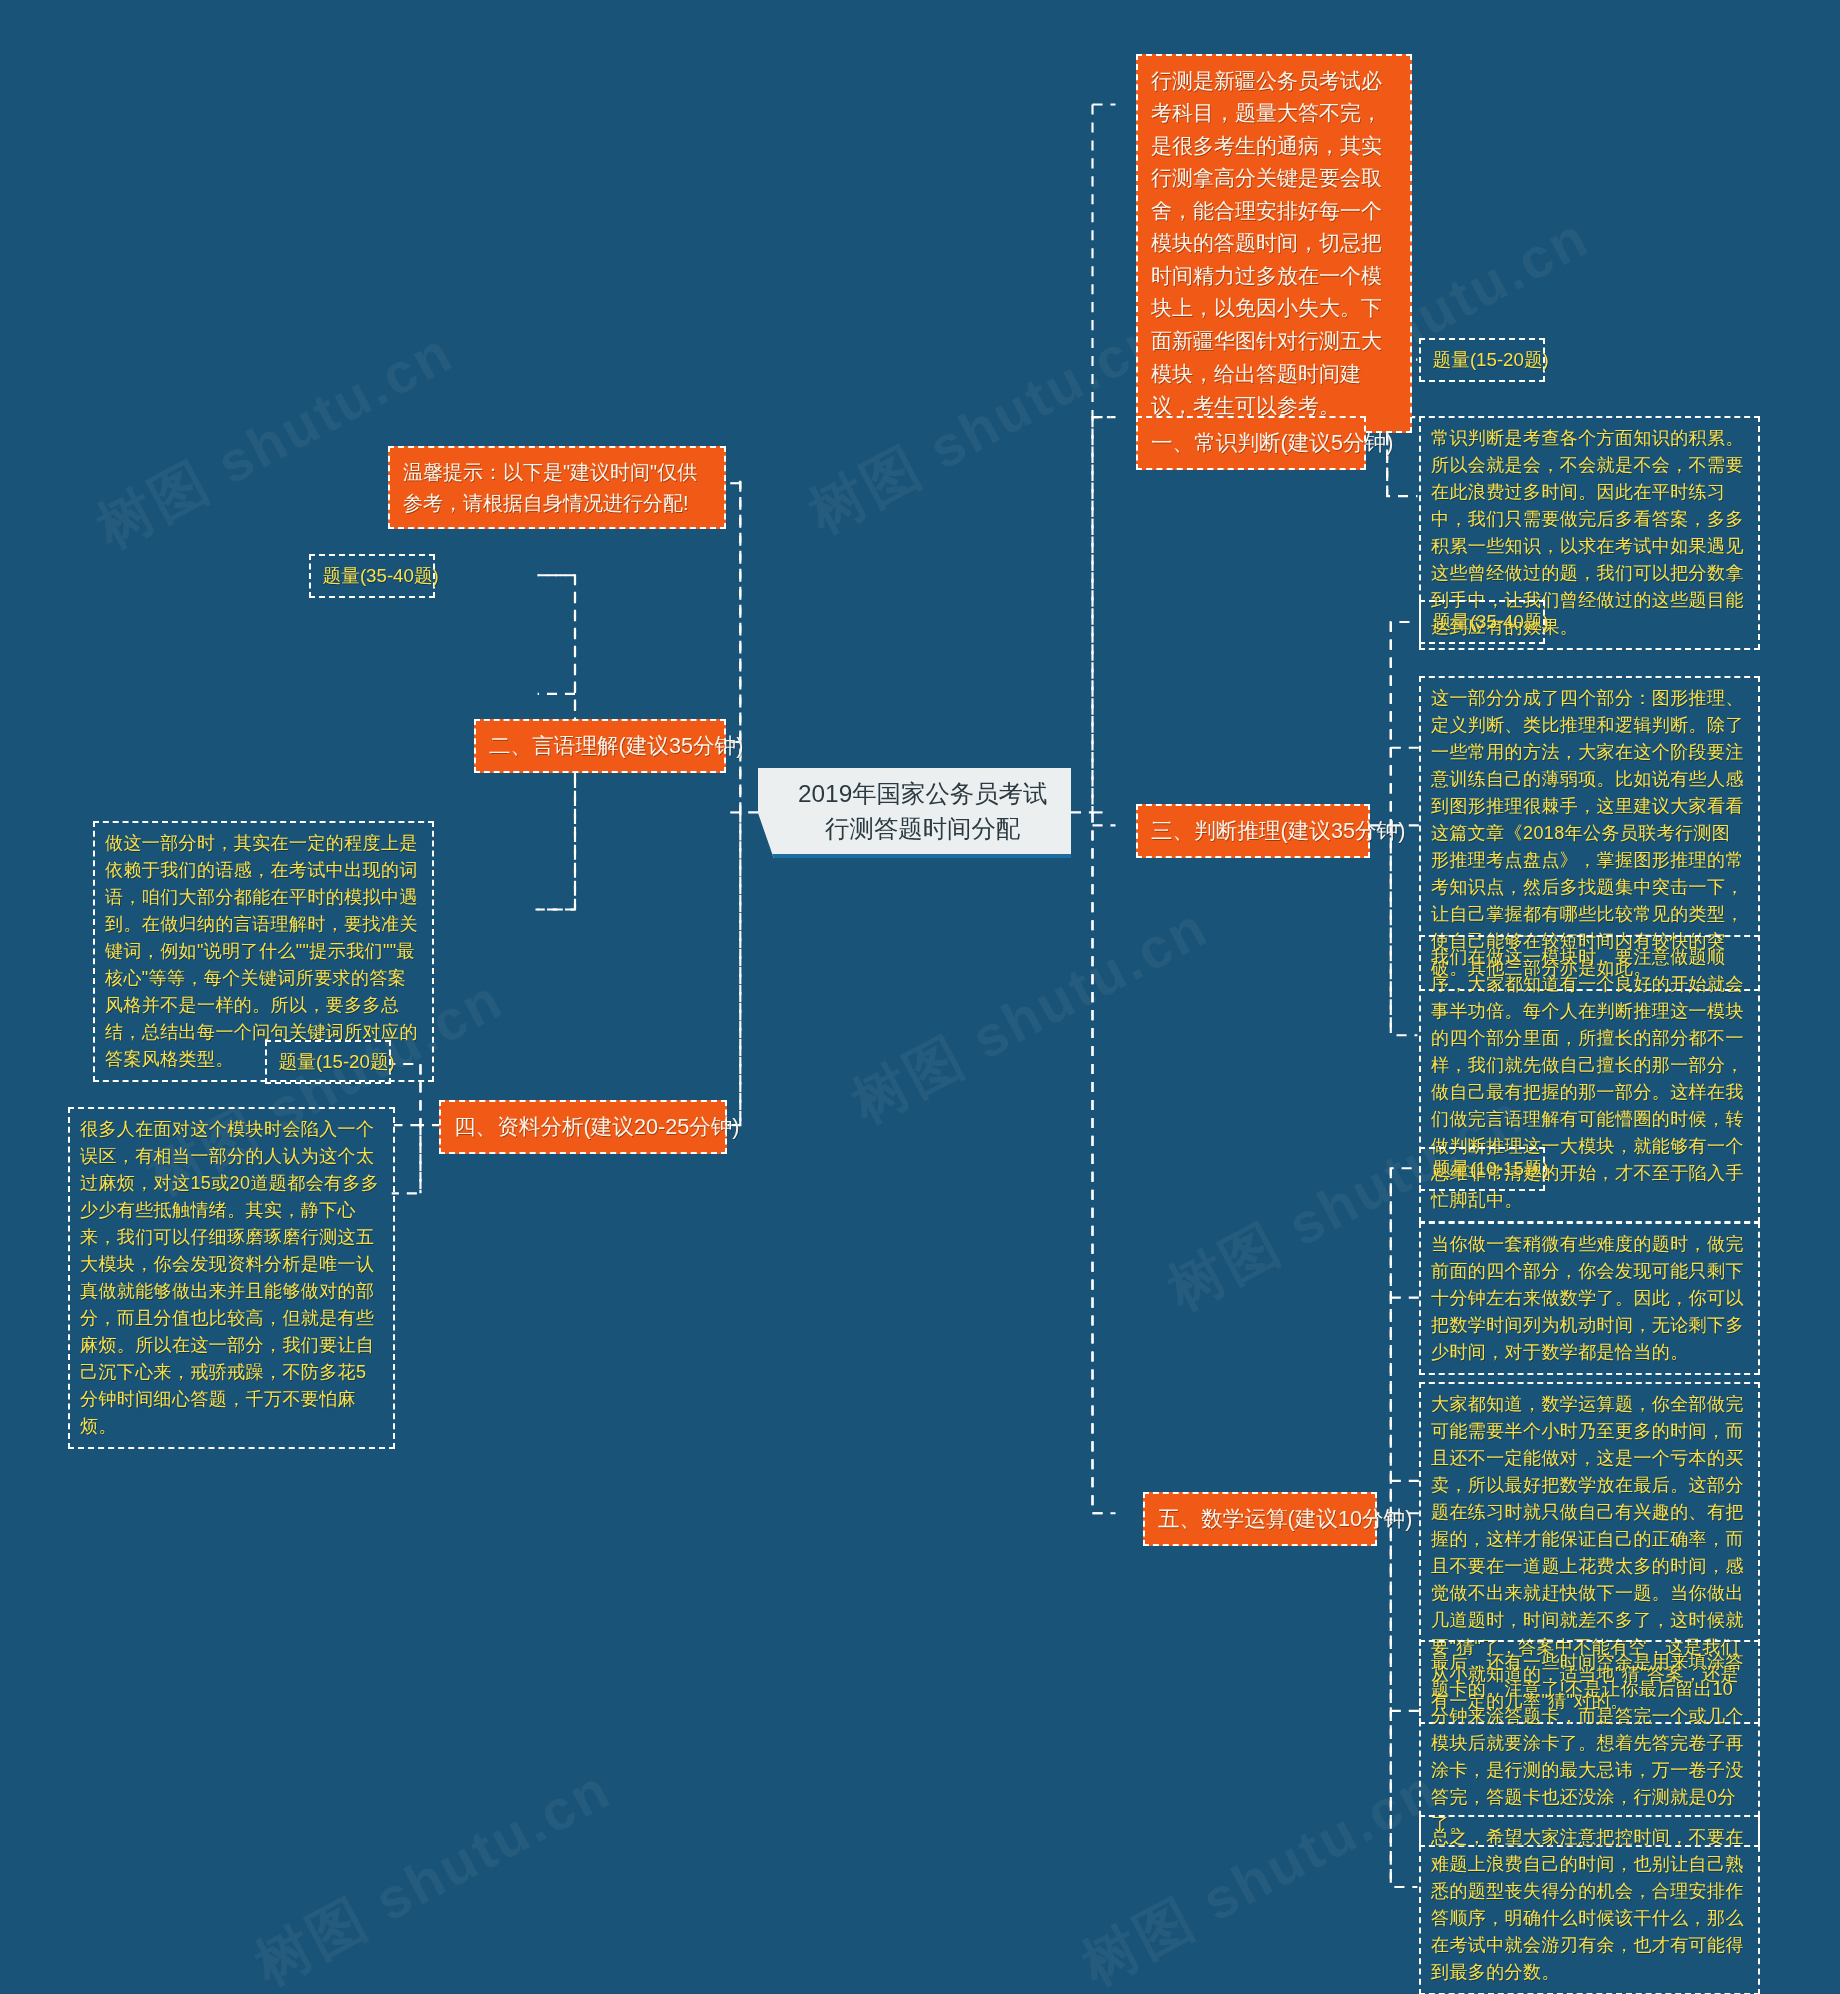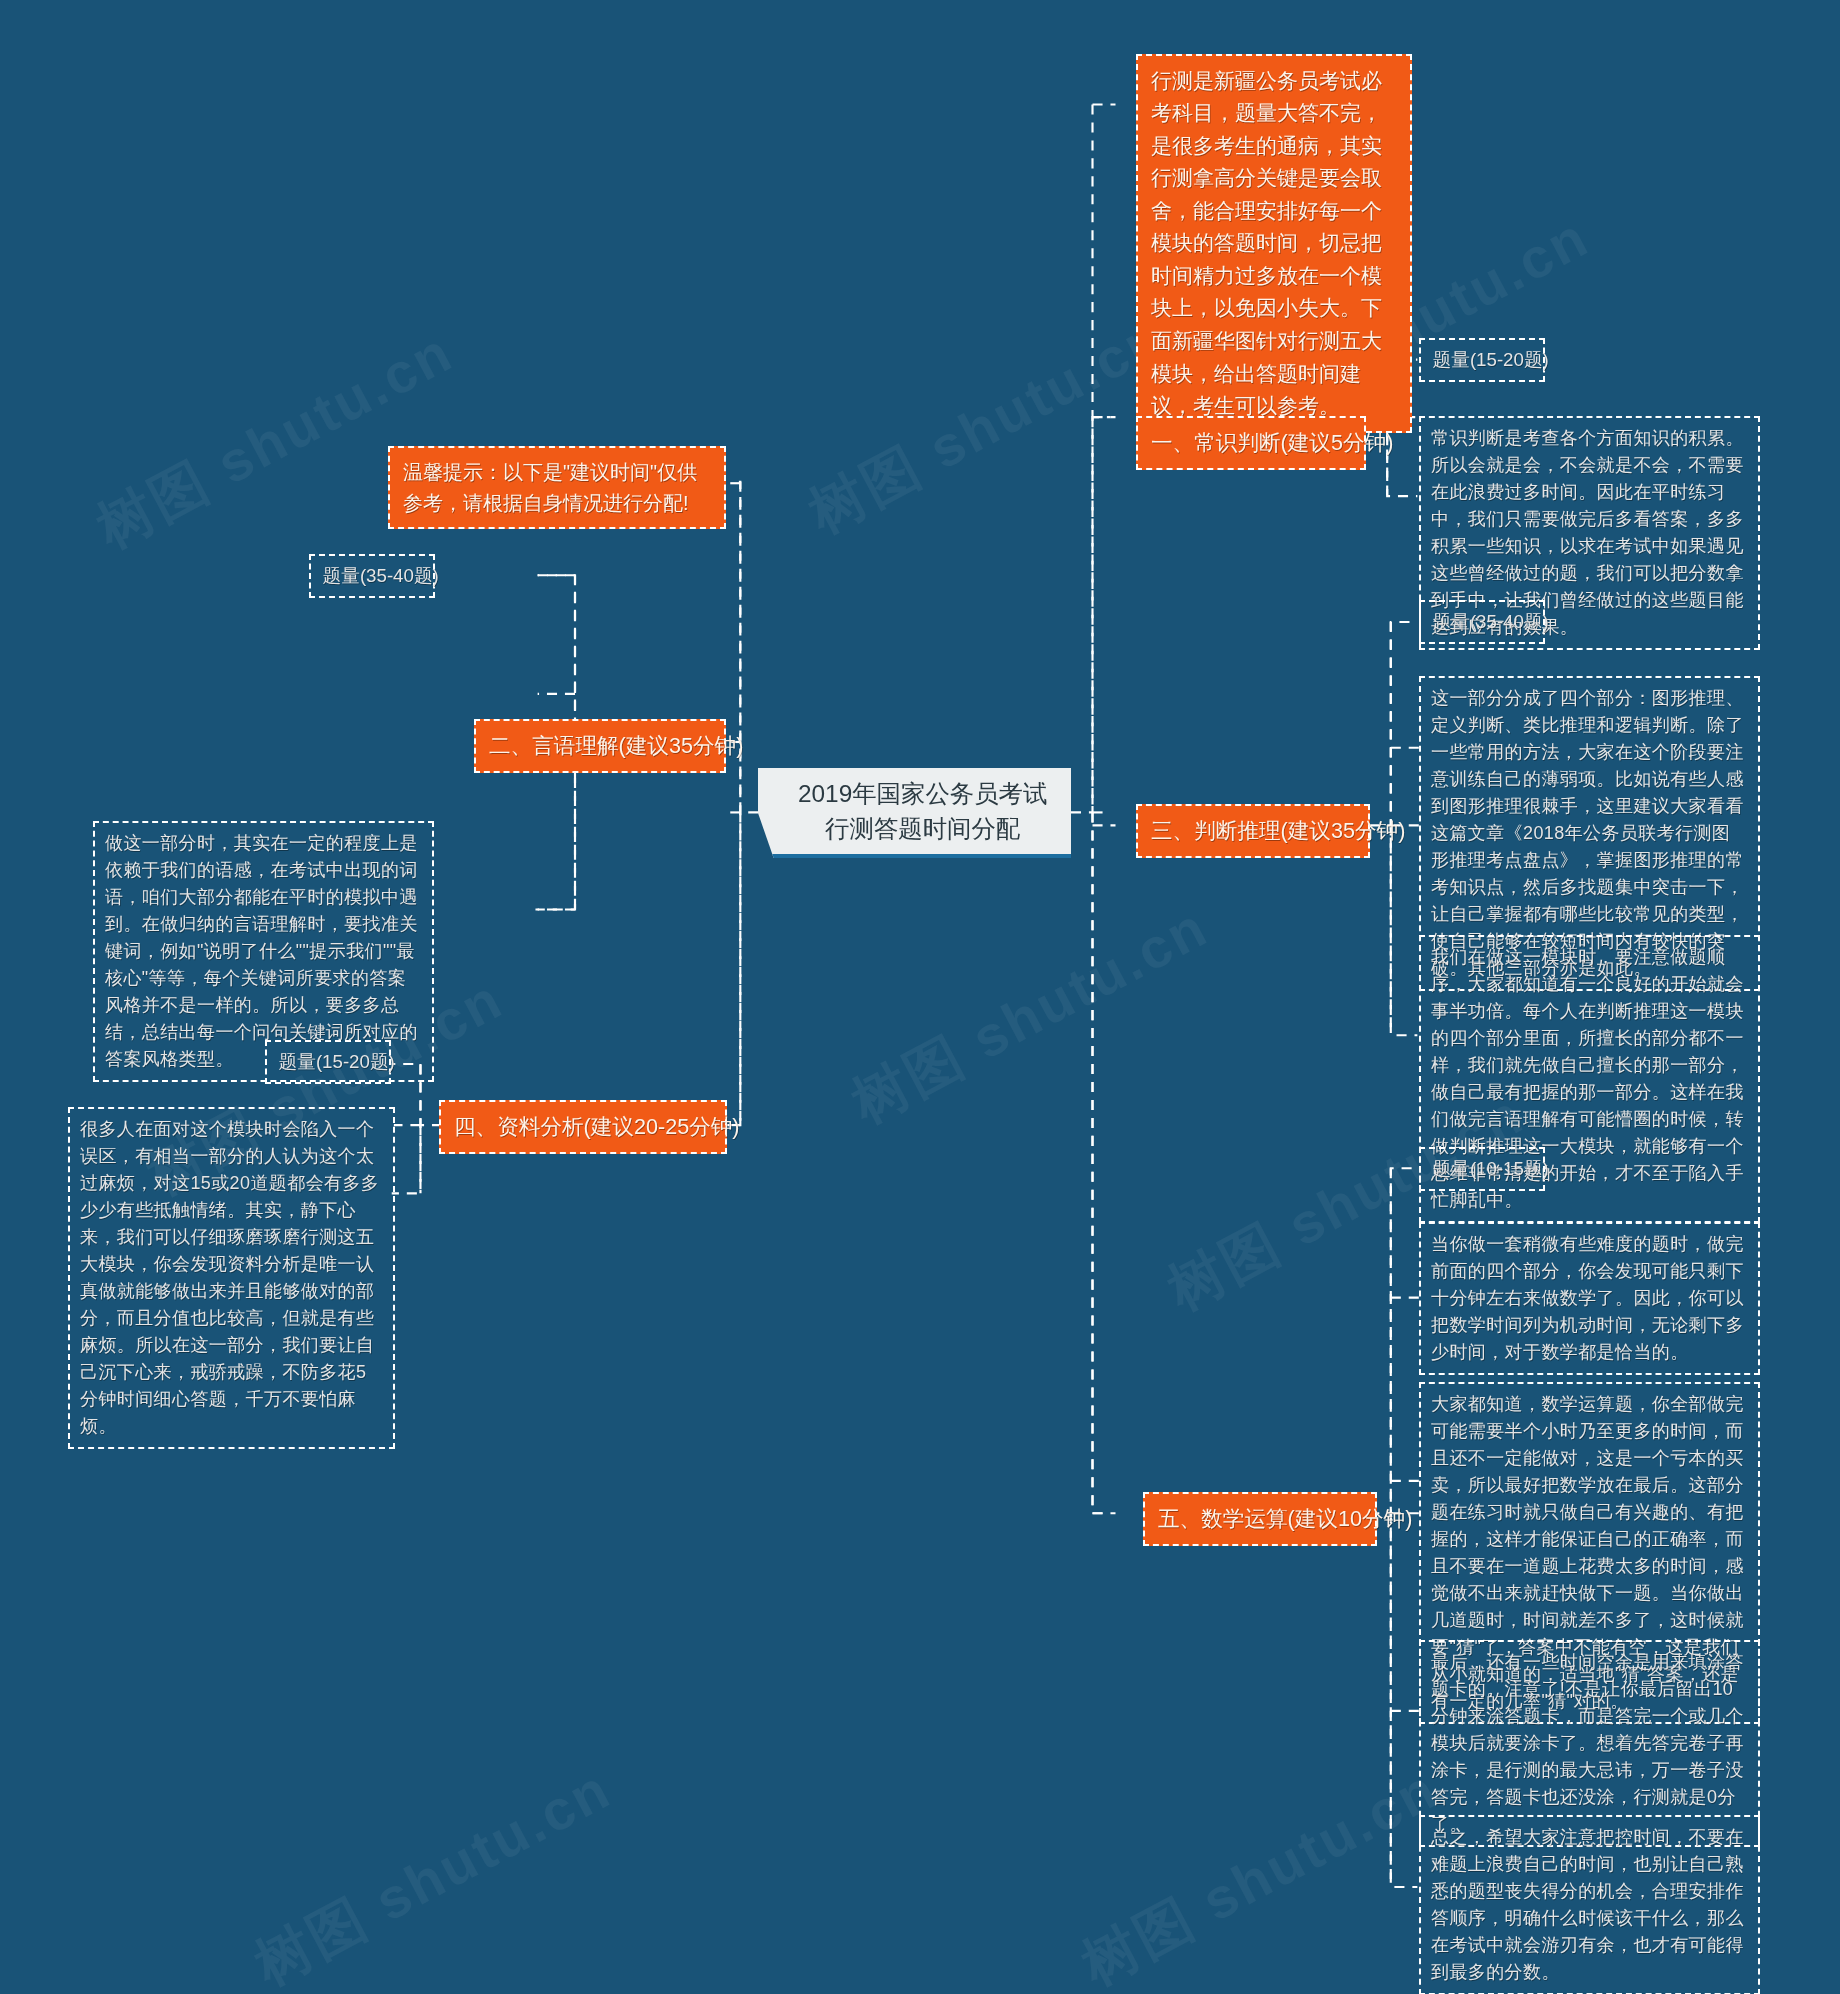--- a/index.html
+++ b/index.html
@@ -42,21 +42,21 @@
     left: 0; top: 0;
     width: 1840px; height: 1995px;
     pointer-events: none;
   }
 
   
   .node {
     position: absolute;
     box-sizing: border-box;
     border: 2.2px dashed #ffffff;
-    color: #e5e5e5;
+    color: #fde047;
     line-height: 1.5;
     text-shadow: 0.7px 0.7px 0 rgba(0,0,0,0.35);
   }
 
   
   .leaf {
     background: transparent;
     padding: 7.2px 10px;
     font-size: 18px;
     letter-spacing: 0.4px;

